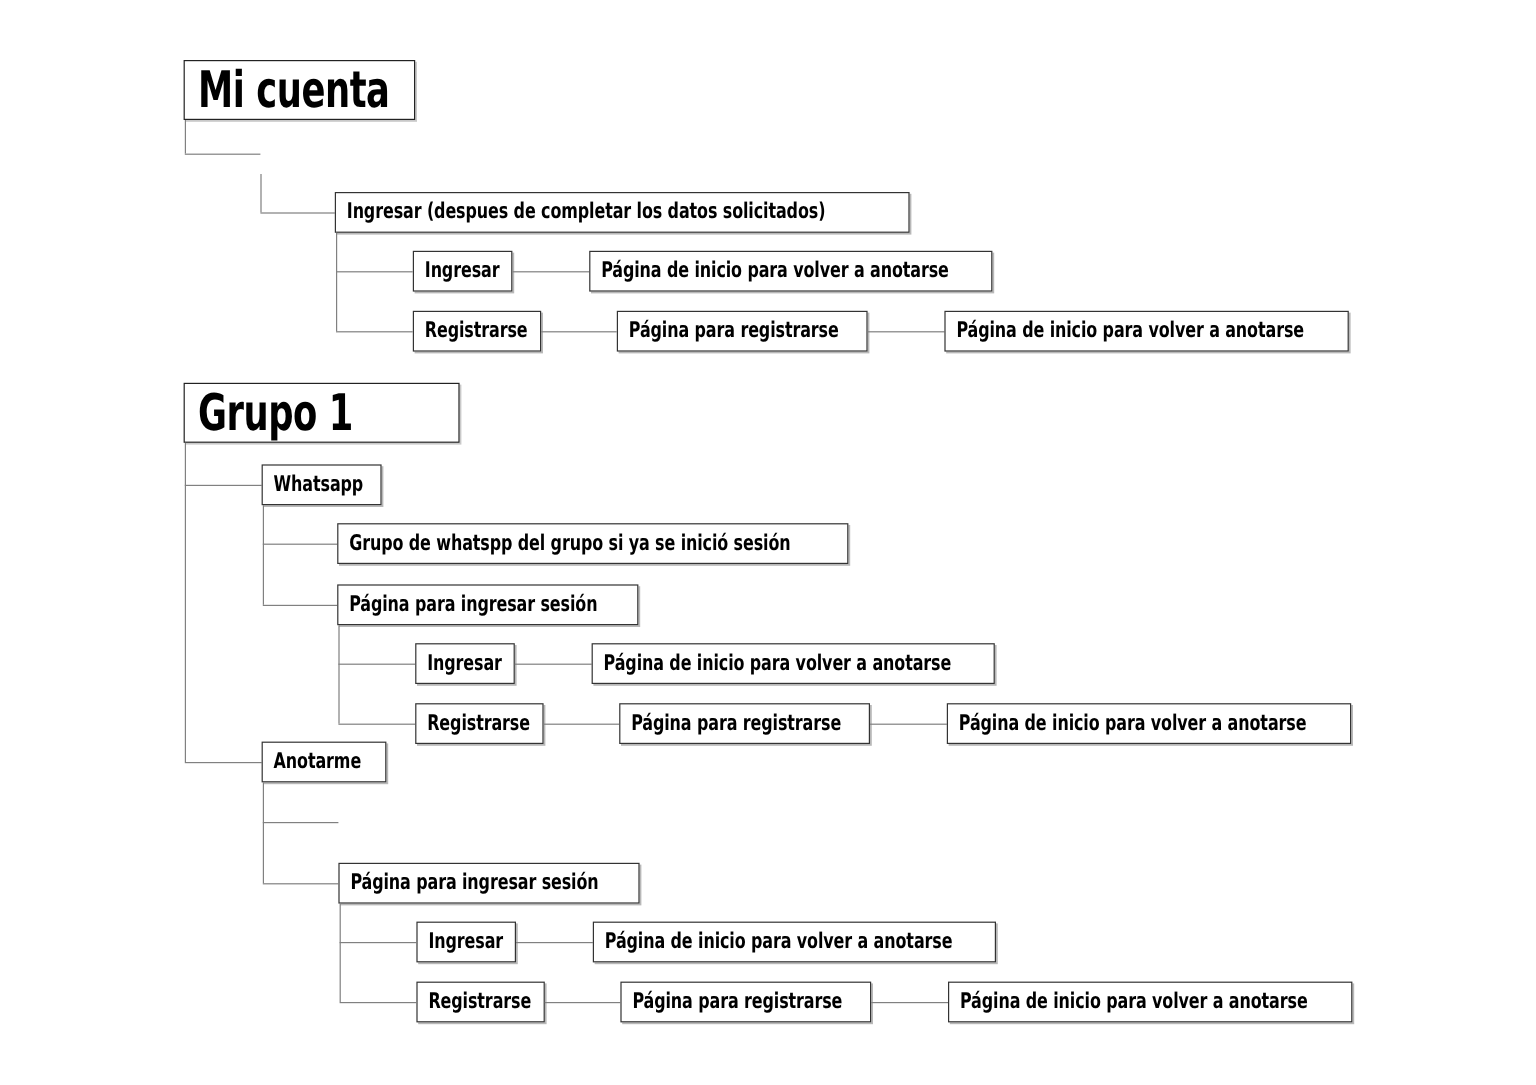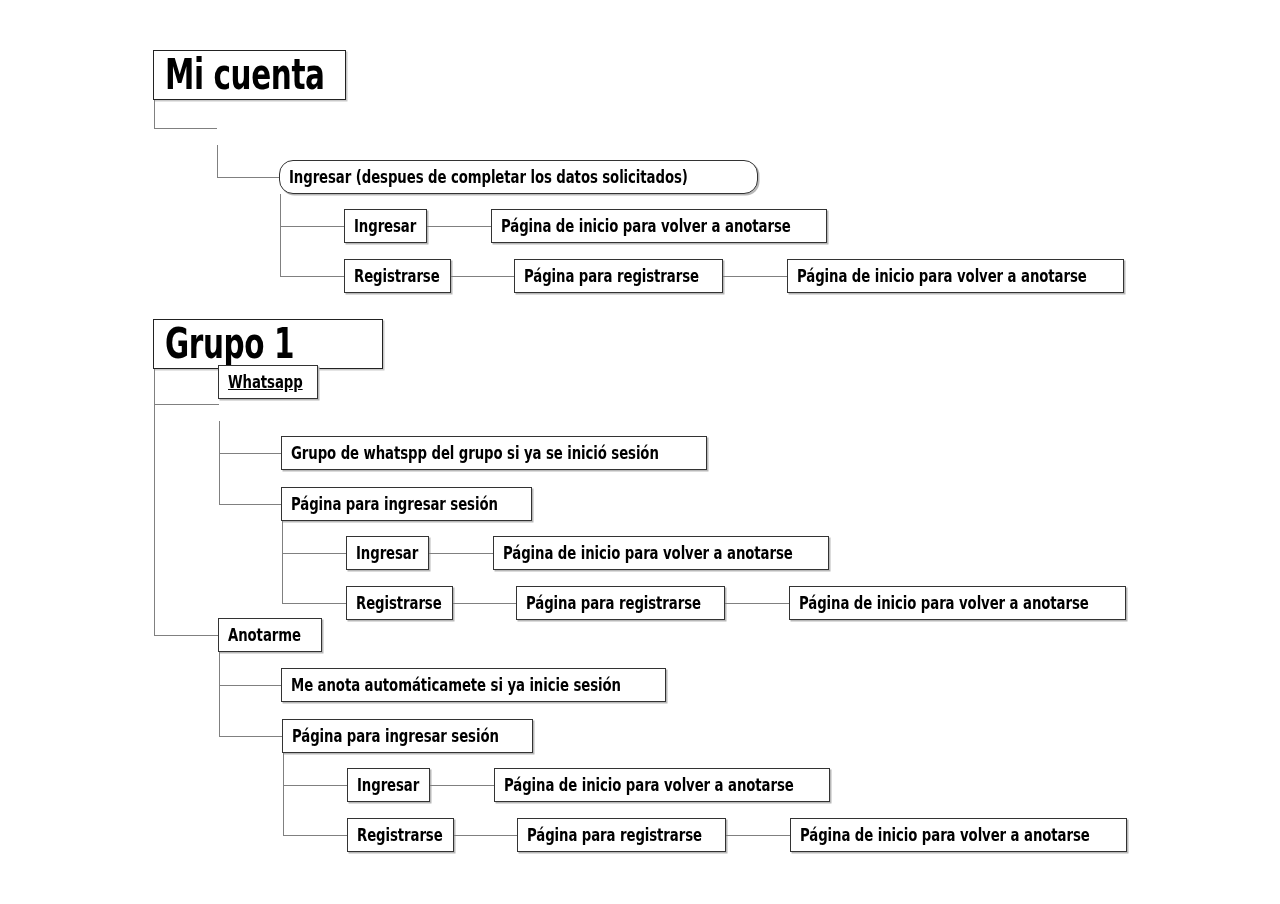--- a/index.html
+++ b/index.html
@@ -85,21 +85,21 @@
     <span class="label">Mi cuenta</span>
   </div>
 
   <div class="conn-v" style="left:154px; top:100px; height:28px;"></div>
   <div class="conn-h" style="left:154px; top:128px; width:63px;"></div>
 
 
   <div class="conn-v" style="left:217px; top:145px; height:32px;"></div>
   <div class="conn-h" style="left:217px; top:177px; width:63px;"></div>
 
-  <div class="node lvl" style="left:279px; top:160px; width:479px;border-radius:14px;">
+  <div class="node lvl" style="left:279px; top:160px; width:479px;">
     <span class="label">Ingresar (despues de completar los datos solicitados)</span>
   </div>
 
   <div class="conn-v" style="left:280px; top:194px; height:82px;"></div>
   <div class="conn-h" style="left:280px; top:226px; width:64px;"></div>
   <div class="conn-h" style="left:280px; top:276px; width:64px;"></div>
 
   <div class="node lvl" style="left:344px; top:209px; width:83px;">
     <span class="label">Ingresar</span>
   </div>
@@ -121,21 +121,21 @@
   </div>
 
   <div class="node heading" style="left:153px; top:319px; width:230px; height:50px;">
     <span class="label">Grupo 1</span>
   </div>
 
   <div class="conn-v" style="left:154px; top:369px; height:266px;"></div>
   <div class="conn-h" style="left:154px; top:404px; width:65px;"></div>
   <div class="conn-h" style="left:154px; top:635px; width:65px;"></div>
 
-  <div class="node lvl" style="left:218px; top:365px; width:100px;text-decoration:underline;">
+  <div class="node lvl" style="left:218px; top:387px; width:100px;">
     <span class="label">Whatsapp</span>
   </div>
 
   <div class="conn-v" style="left:219px; top:421px; height:83px;"></div>
   <div class="conn-h" style="left:219px; top:453px; width:63px;"></div>
   <div class="conn-h" style="left:219px; top:504px; width:63px;"></div>
 
   <div class="node lvl" style="left:281px; top:436px; width:426px;">
     <span class="label">Grupo de whatspp del grupo si ya se inició sesión</span>
   </div>
@@ -169,23 +169,20 @@
   </div>
 
   <div class="node lvl" style="left:218px; top:618px; width:104px;">
     <span class="label">Anotarme</span>
   </div>
 
   <div class="conn-v" style="left:219px; top:652px; height:84px;"></div>
   <div class="conn-h" style="left:219px; top:685px; width:63px;"></div>
   <div class="conn-h" style="left:219px; top:736px; width:63px;"></div>
 
-  <div class="node lvl" style="left:281px; top:668px; width:385px;">
-    <span class="label">Me anota automáticamete si ya inicie sesión</span>
-  </div>
 
   <div class="node lvl" style="left:282px; top:719px; width:251px;">
     <span class="label">Página para ingresar sesión</span>
   </div>
 
   <div class="conn-v" style="left:283px; top:753px; height:82px;"></div>
   <div class="conn-h" style="left:283px; top:785px; width:64px;"></div>
   <div class="conn-h" style="left:283px; top:835px; width:64px;"></div>
 
   <div class="node lvl" style="left:347px; top:768px; width:83px;">

